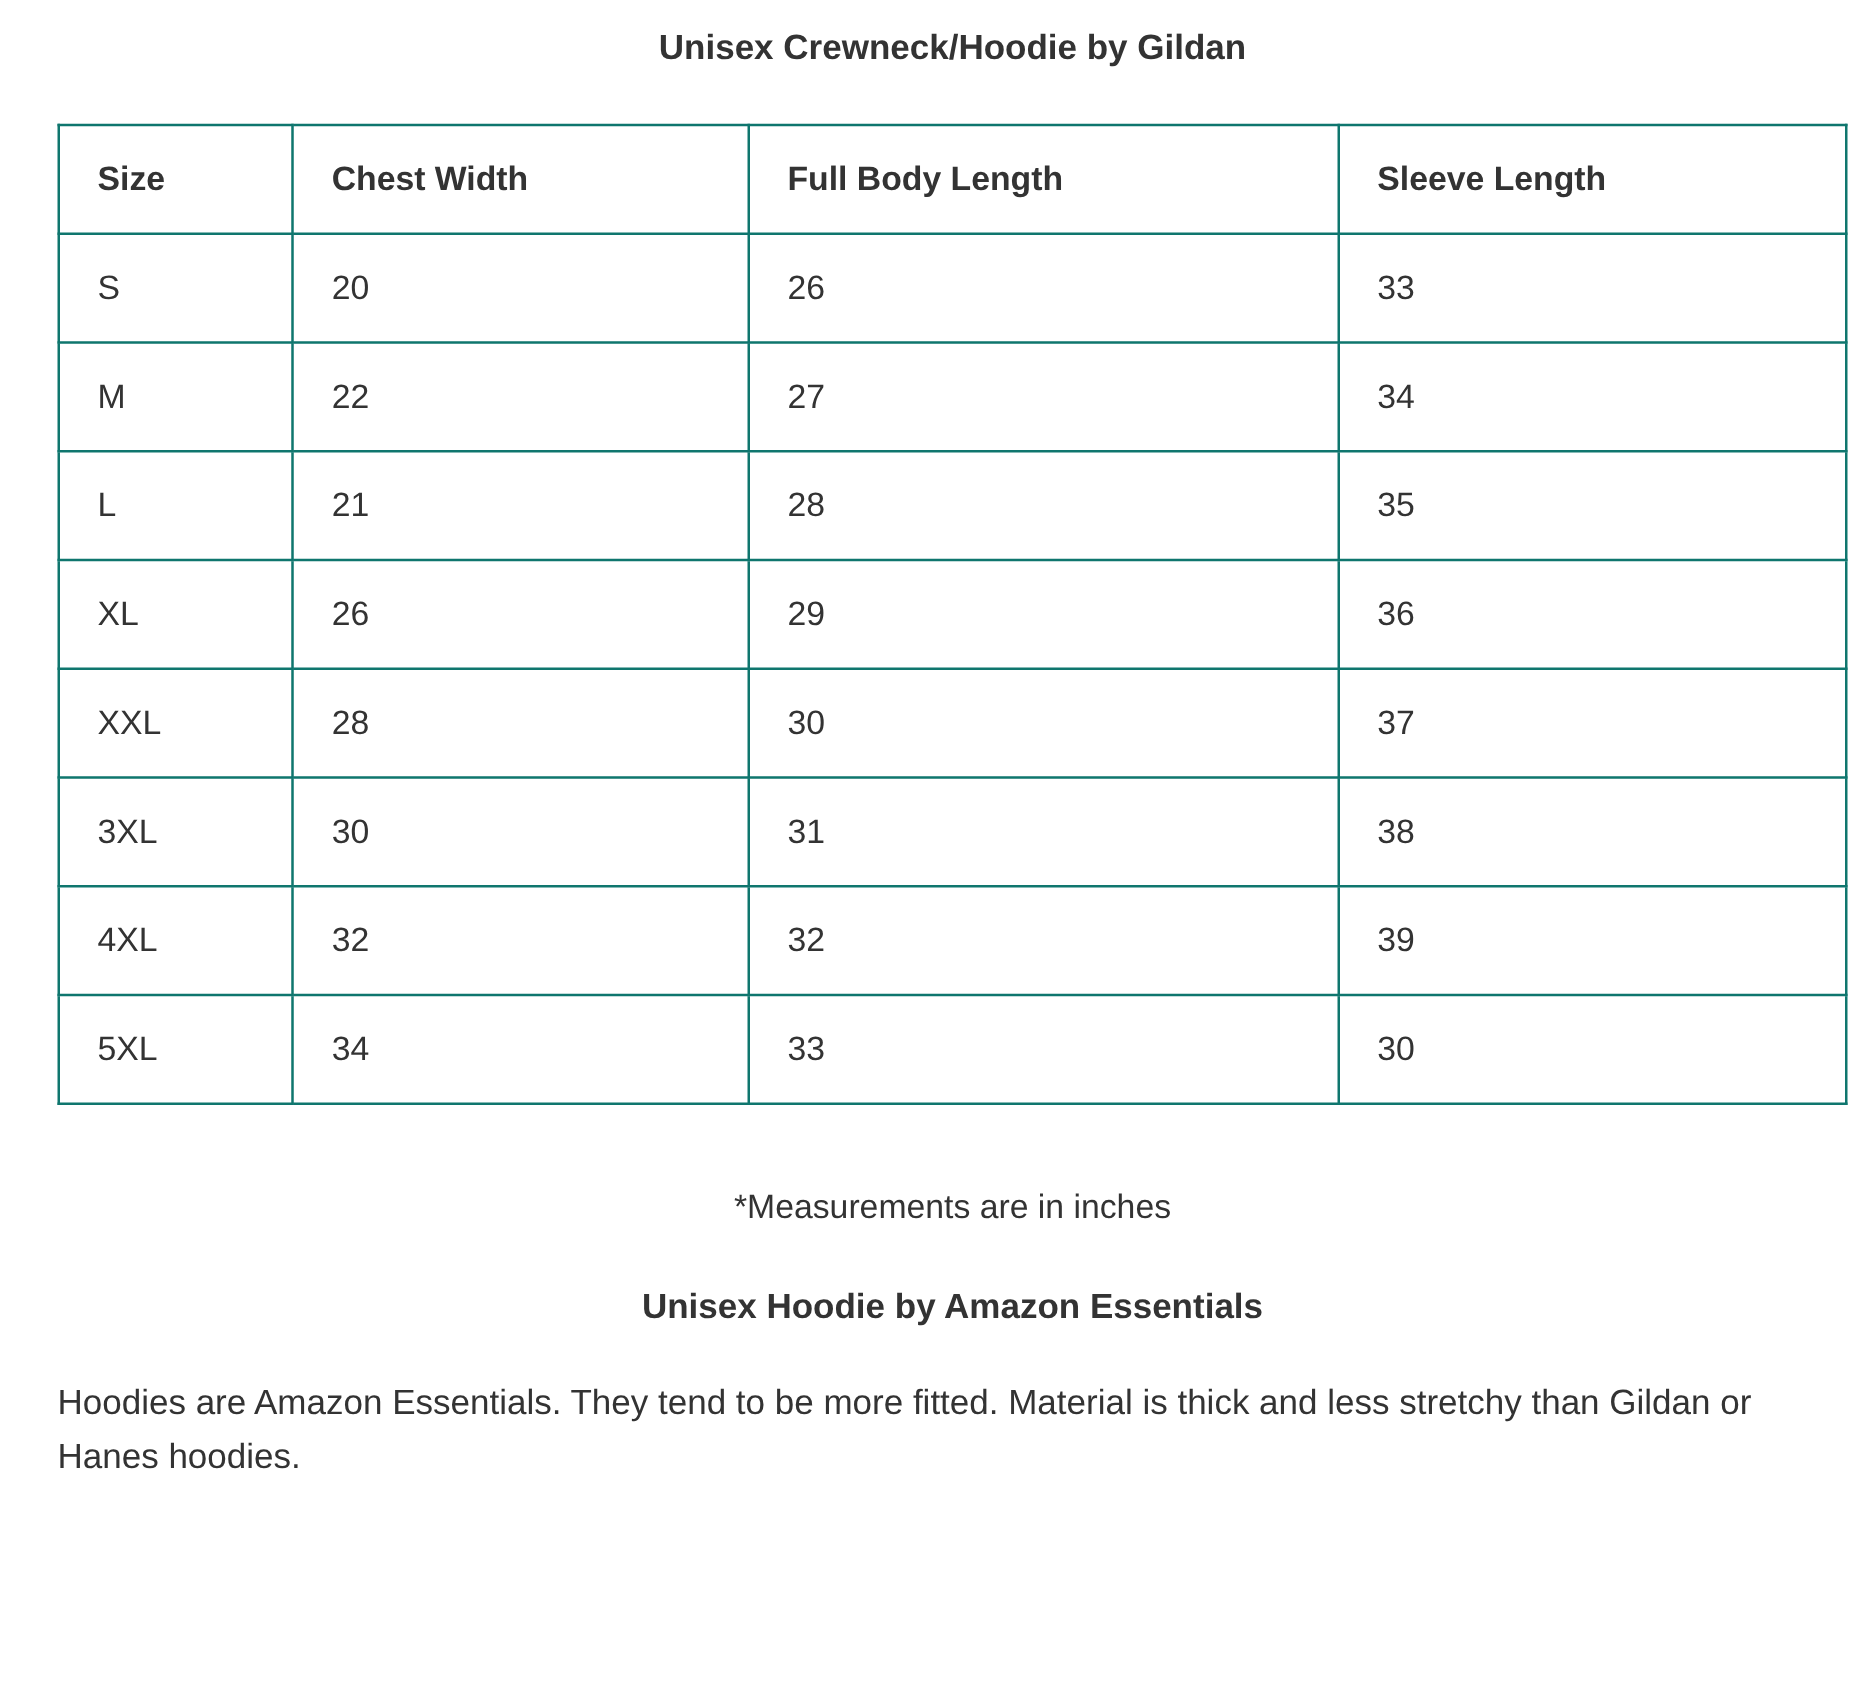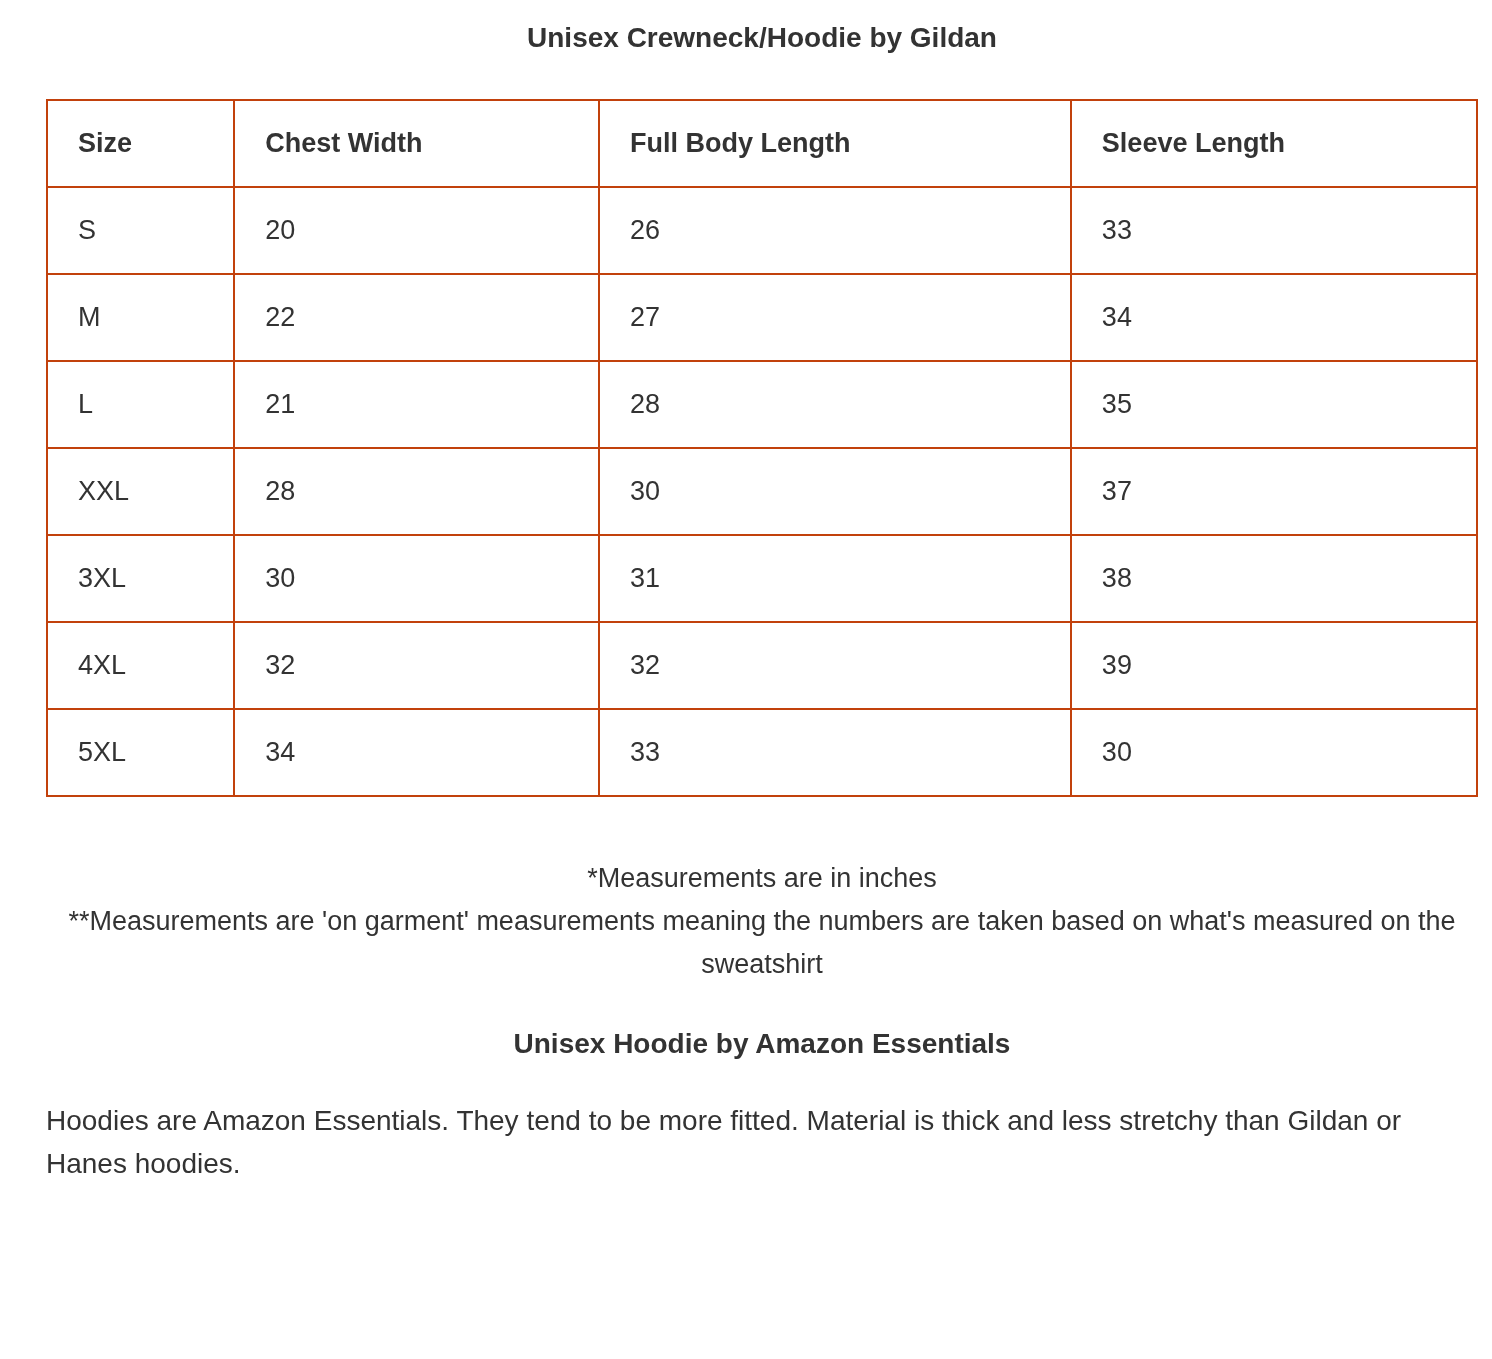--- a/index.html
+++ b/index.html
@@ -34,21 +34,21 @@
     color: #333333;
   }
   table.size-chart {
     width: 100%;
     margin-top: 46px;
     border-collapse: collapse;
     table-layout: fixed;
   }
   table.size-chart th,
   table.size-chart td {
-    border: 2px solid #c2410c;
+    border: 2px solid #0f766e;
     padding: 29px 30px;
     font-size: 27px;
     line-height: 27px;
     text-align: left;
     vertical-align: middle;
     color: #333333;
     overflow: hidden;
     white-space: nowrap;
   }
   table.size-chart th { font-weight: bold; }
@@ -109,20 +109,26 @@
           <td>27</td>
           <td>34</td>
         </tr>
         <tr>
           <td>L</td>
           <td>21</td>
           <td>28</td>
           <td>35</td>
         </tr>
         <tr>
+          <td>XL</td>
+          <td>26</td>
+          <td>29</td>
+          <td>36</td>
+        </tr>
+        <tr>
           <td>XXL</td>
           <td>28</td>
           <td>30</td>
           <td>37</td>
         </tr>
         <tr>
           <td>3XL</td>
           <td>30</td>
           <td>31</td>
           <td>38</td>
@@ -137,20 +143,19 @@
           <td>5XL</td>
           <td>34</td>
           <td>33</td>
           <td>30</td>
         </tr>
       </tbody>
   </table>
 
   <div class="notes">
     <div>*Measurements are in inches</div>
-    <div>**Measurements are 'on garment' measurements meaning the numbers are taken based on what's measured on the sweatshirt</div>
   </div>
 
   <h2 class="section2-heading">Unisex Hoodie by Amazon Essentials</h2>
 
   <p class="section2-desc">Hoodies are Amazon Essentials. They tend to be more fitted. Material is thick and less stretchy than Gildan or Hanes hoodies.</p>
 
 </div>
 
 </body></html>

